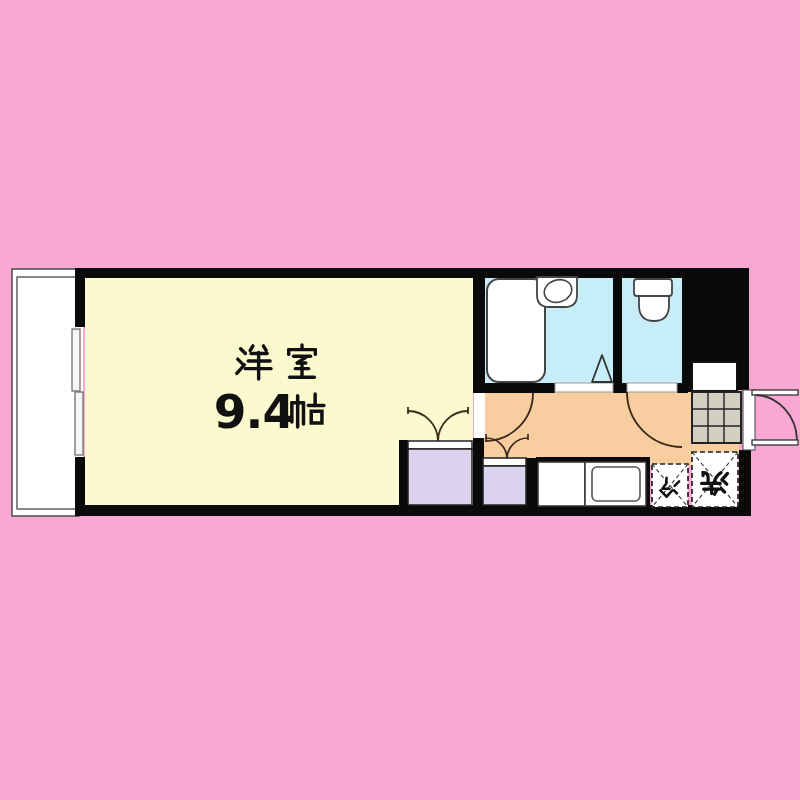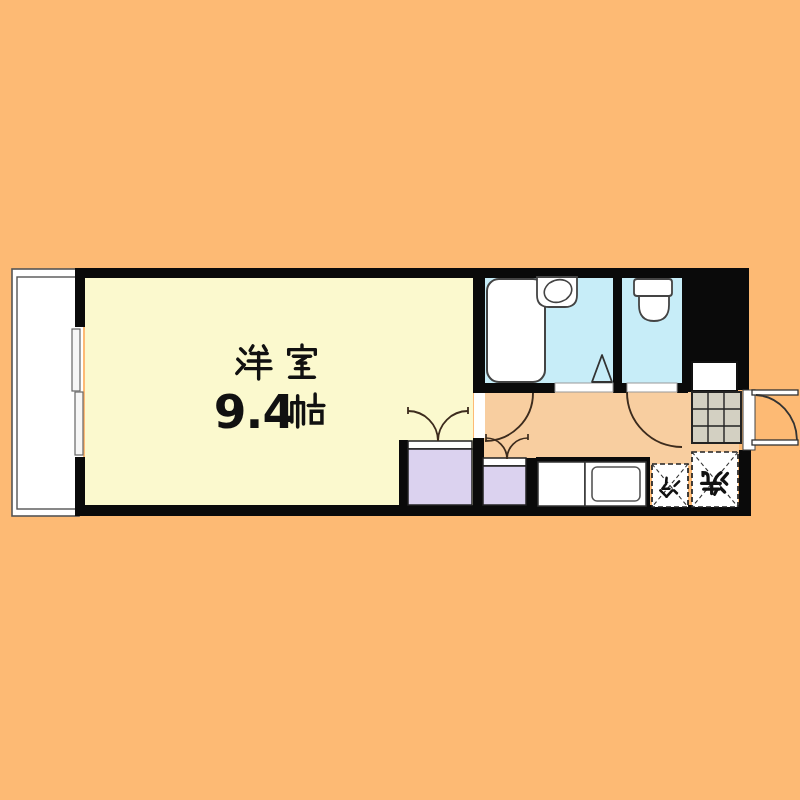--- a/index.html
+++ b/index.html
@@ -1,16 +1,16 @@
 <!DOCTYPE html>
 <html><head>
 <meta charset="utf-8">
 <style>
   html,body{margin:0;padding:0;background:#fff;}
-  .canvas{position:relative;width:800px;height:800px;background:#fdba74;overflow:hidden;
+  .canvas{position:relative;width:800px;height:800px;background:#f9a8d4;overflow:hidden;
           font-family:"DejaVu Sans","Liberation Sans",sans-serif;}
   svg{position:absolute;left:0;top:0;display:block;}
   svg text{font-family:"DejaVu Sans","Liberation Sans",sans-serif;}
 </style>
 </head>
 <body>
 
 <div class="canvas">
 <svg width="800" height="800" viewBox="0 0 800 800">
 

